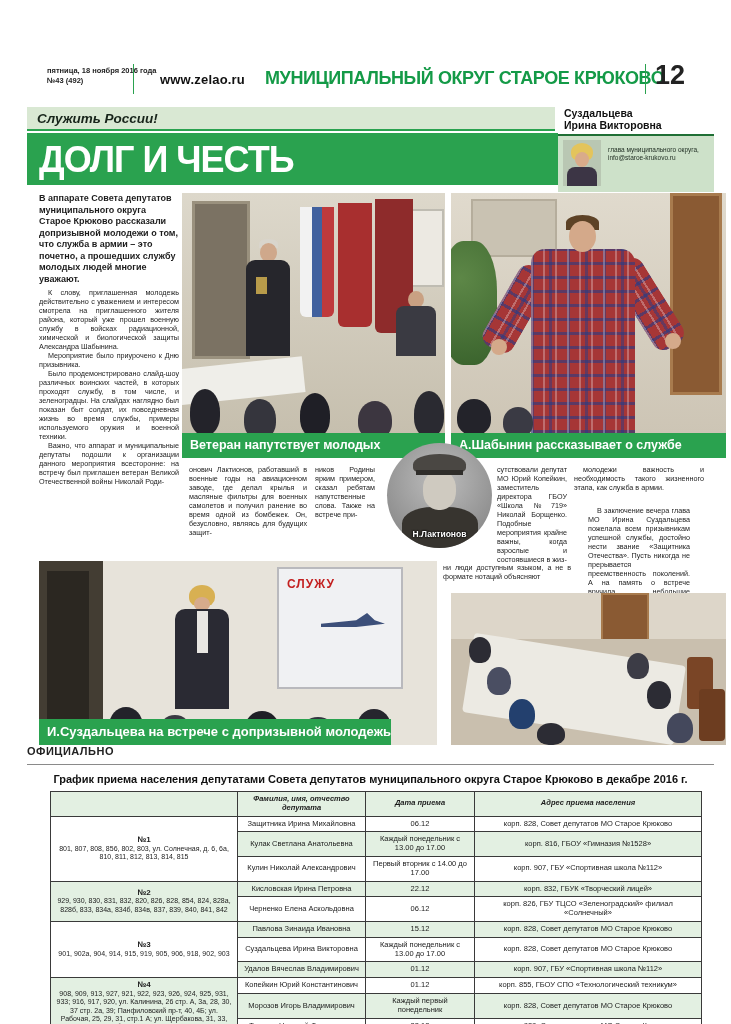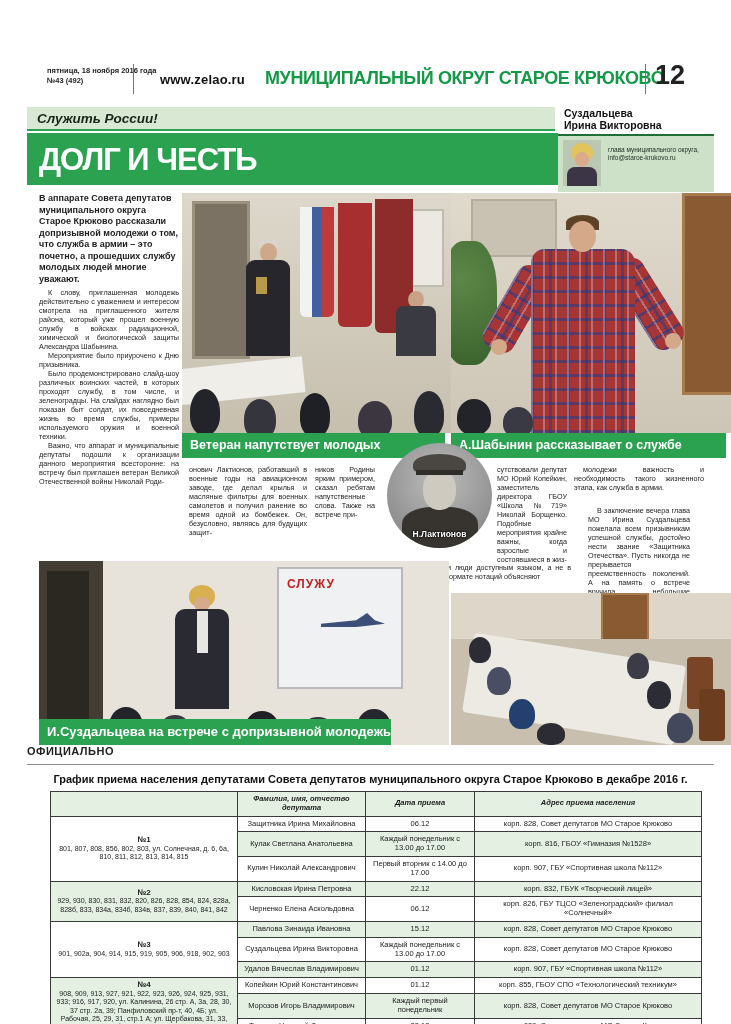--- a/index.html
+++ b/index.html
@@ -16,21 +16,21 @@
             letter-spacing:-.4px;white-space:nowrap;}
   .hdr-num{left:628px;top:-2px;font-size:27px;font-weight:bold;color:#222;}
 
   
   .rubric{left:0;top:45px;width:528px;height:24px;background:#d9e8d3;border-bottom:2px solid #2aa24f;
           font-size:13.5px;font-weight:bold;font-style:italic;line-height:24px;padding-left:10px;
           box-sizing:border-box;color:#17241a;}
 
   
   .headblock{left:0;top:71px;width:687px;height:52px;background:#2aa24f;}
-  .headblock h1{margin:0;padding-left:12px;font-size:31px;line-height:54px;font-weight:bold;color:#fff;letter-spacing:-1px;}
+  .headblock h1{margin:0;padding-left:12px;font-size:36px;line-height:54px;font-weight:bold;color:#fff;letter-spacing:-1px;}
 
   
   .infobox{left:531px;top:45px;width:156px;z-index:5;}
   .ib-name{background:#fff;border-bottom:2px solid #1f6f35;padding:1px 0 3px 6px;
            font-size:10.5px;font-weight:bold;line-height:11.5px;color:#111;}
   .ib-body{background:#cde1c9;height:48px;display:flex;gap:7px;padding:4px 5px;box-sizing:content-box;}
   .ib-ph{position:relative;width:38px;height:46px;background:#b9c7b3;flex:none;overflow:hidden;}
   .ib-hair{position:absolute;left:8px;top:3px;width:22px;height:18px;border-radius:50% 50% 40% 40%;background:#e3c45c;}
   .ib-face{position:absolute;left:12px;top:12px;width:14px;height:15px;border-radius:50%;background:#d9ab8a;}
   .ib-bodyshape{position:absolute;left:4px;top:27px;width:30px;height:19px;border-radius:8px 8px 0 0;background:#3c3545;}
@@ -60,21 +60,21 @@
             background:radial-gradient(circle at 50% 35%,#bdbdbd,#7d7d7d);z-index:3;}
   #portrait *{position:absolute;}
   .pt-coat{left:15px;top:64px;width:76px;height:41px;border-radius:40% 40% 0 0;background:#37342f;}
   .pt-face{left:36px;top:27px;width:33px;height:40px;border-radius:46%;background:#cfcac0;}
   .pt-cap{left:26px;top:11px;width:53px;height:21px;border-radius:50% 50% 35% 35%;background:#4a4743;}
   .pt-band{left:29px;top:27px;width:47px;height:5px;background:#2f2d2a;}
   .portrait-cap{left:0;top:86px;width:100%;text-align:center;color:#fff;font-weight:bold;font-size:8.5px;
                 text-shadow:0 0 2px #000,0 0 2px #000;}
 
   
-  .ph{position:absolute;overflow:hidden;background:#be185d;padding-left:12px;}
+  .ph{position:absolute;overflow:hidden;background:#be185d;}
   .ph *{position:absolute;}
   #photo1{left:143px;top:0;width:263px;height:240px;}
   #photo2{left:412px;top:0;width:275px;height:240px;}
   #photo3{left:0;top:368px;width:398px;height:184px;}
   #photo4{left:412px;top:400px;width:275px;height:152px;}
   .wall1{left:0;top:0;right:0;bottom:0;background:linear-gradient(180deg,#ddd8cb,#c6bfae);}
   .p1-door{left:10px;top:8px;width:52px;height:152px;background:#7b7263;border:3px solid #9a917e;}
   .p1-board{left:228px;top:16px;width:30px;height:74px;background:#ece9e2;border:2px solid #bfbcb2;}
   .p1-flag-rf{left:118px;top:14px;width:34px;height:110px;
       background:linear-gradient(90deg,#f2f2f2 34%,#41619e 34% 66%,#bf3a3c 66%);border-radius:0 0 6px 6px;}

